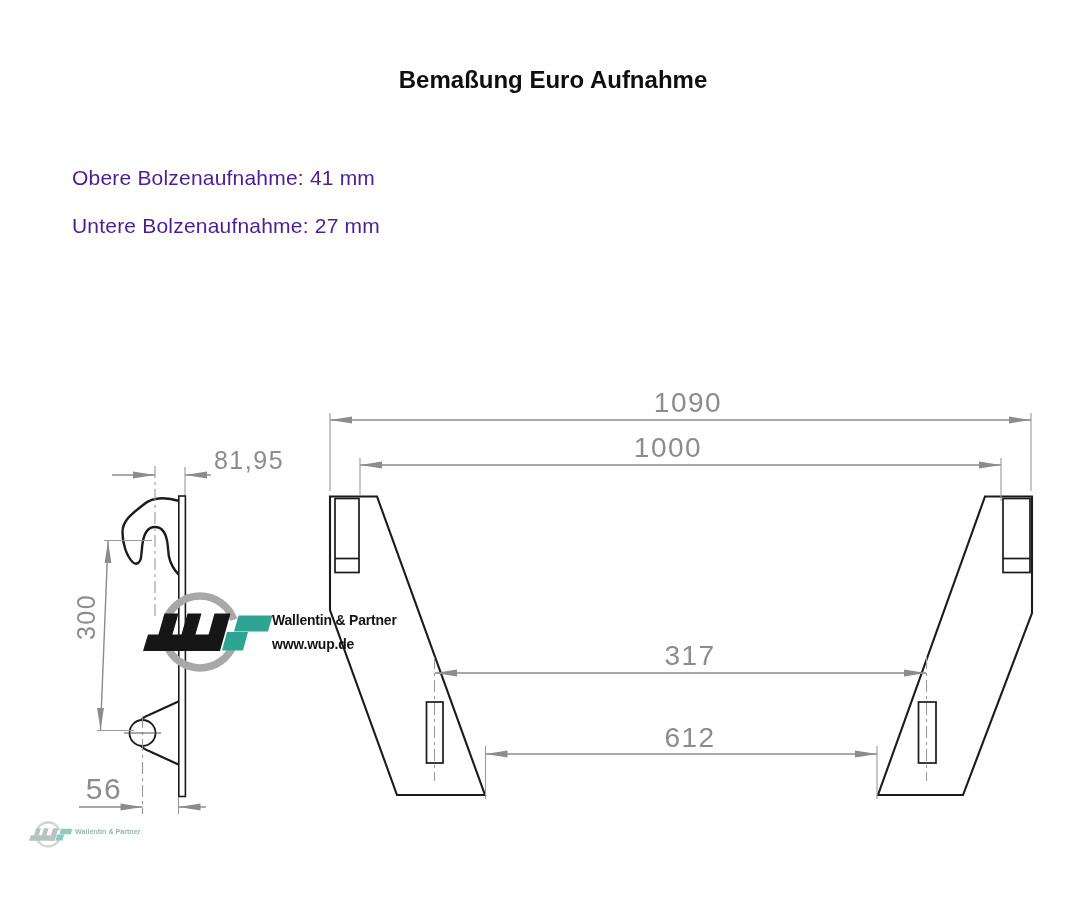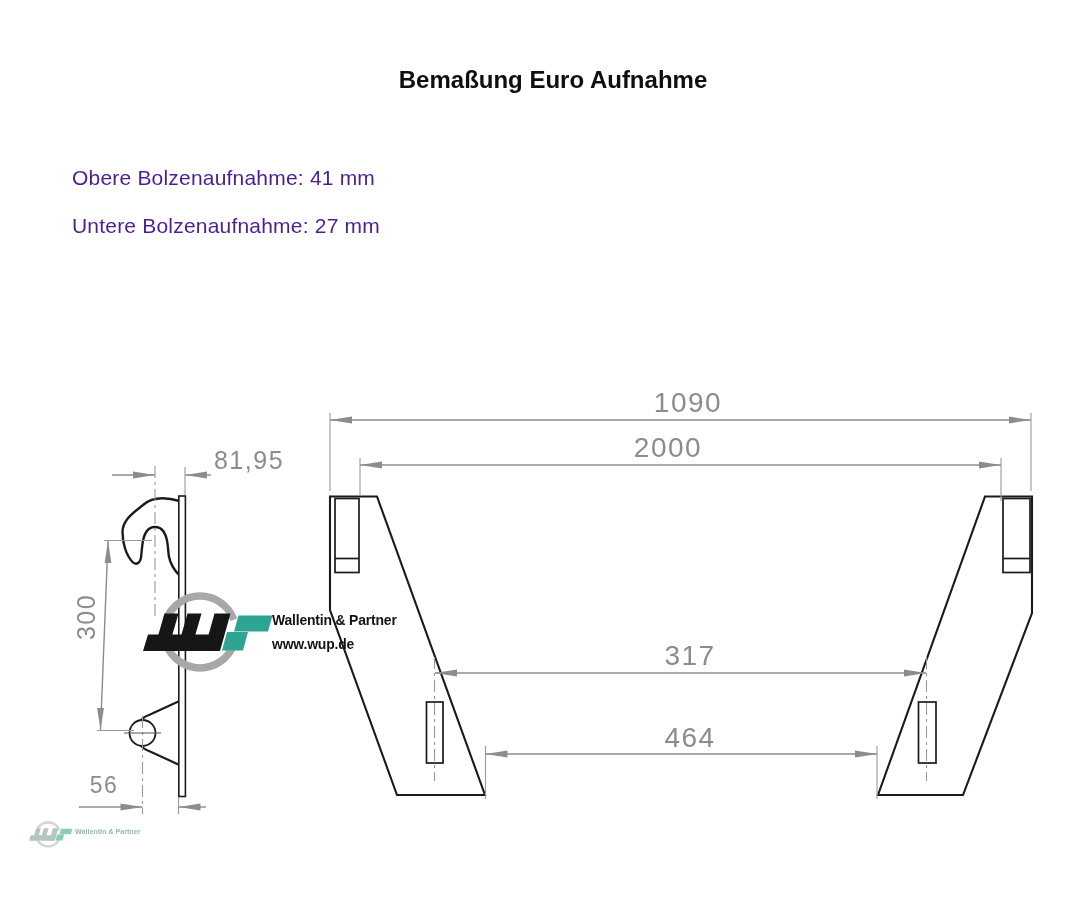--- a/index.html
+++ b/index.html
@@ -14,21 +14,21 @@
   }
   .spec{
     font-size:21px;color:#4c1d95;white-space:nowrap;letter-spacing:0.2px;
   }
   .dim-label{
     color:#8c8c8c;white-space:nowrap;line-height:1;letter-spacing:1.5px;
     transform:translateX(-50%);
   }
   .dim-28{font-size:28px;}
   .dim-25{font-size:25px;}
-  .dim-29{font-size:23px;}
+  .dim-29{font-size:30px;}
   .dim-rot{
     transform:translate(-50%,-50%) rotate(-90deg);
   }
   .logo-text{
     font-weight:bold;color:#131313;font-size:15px;line-height:1;white-space:nowrap;
     transform:scaleX(0.93);transform-origin:left center;letter-spacing:-0.2px;
   }
   .wm-text{
     font-weight:bold;color:#92b8ae;font-size:7.5px;line-height:1;white-space:nowrap;
     transform:scaleX(0.95);transform-origin:left center;
@@ -153,23 +153,23 @@
       </g>
     </g>
   </svg>
 
   <div class="abs title" style="left:553px;top:66px;">Bemaßung Euro Aufnahme</div>
 
   <div class="abs spec" style="left:72px;top:166px;">Obere Bolzenaufnahme: 41 mm</div>
   <div class="abs spec" style="left:72px;top:214px;text-align:right;">Untere Bolzenaufnahme: 27 mm</div>
 
   <div class="abs dim-label dim-28" style="left:668px;top:389px;margin-left:20px;">1090</div>
-  <div class="abs dim-label dim-28" style="left:668px;top:434px;">2000</div>
+  <div class="abs dim-label dim-28" style="left:668px;top:434px;">1000</div>
   <div class="abs dim-label dim-28" style="left:690px;top:642px;">317</div>
-  <div class="abs dim-label dim-28" style="left:690px;top:724px;">464</div>
+  <div class="abs dim-label dim-28" style="left:690px;top:724px;">612</div>
   <div class="abs dim-label dim-25" style="left:249px;top:448px;">81,95</div>
   <div class="abs dim-label dim-25 dim-rot" style="left:86px;top:617px;">300</div>
   <div class="abs dim-label dim-29" style="left:104px;top:774px;">56</div>
 
   <div class="abs logo-text" style="left:272px;top:612px;">Wallentin &amp; Partner</div>
   <div class="abs logo-text" style="left:272px;top:636px;">www.wup.de</div>
 
   <div class="abs wm-text" style="left:75px;top:828px;">Wallentin &amp; Partner</div>
 
 </div>

